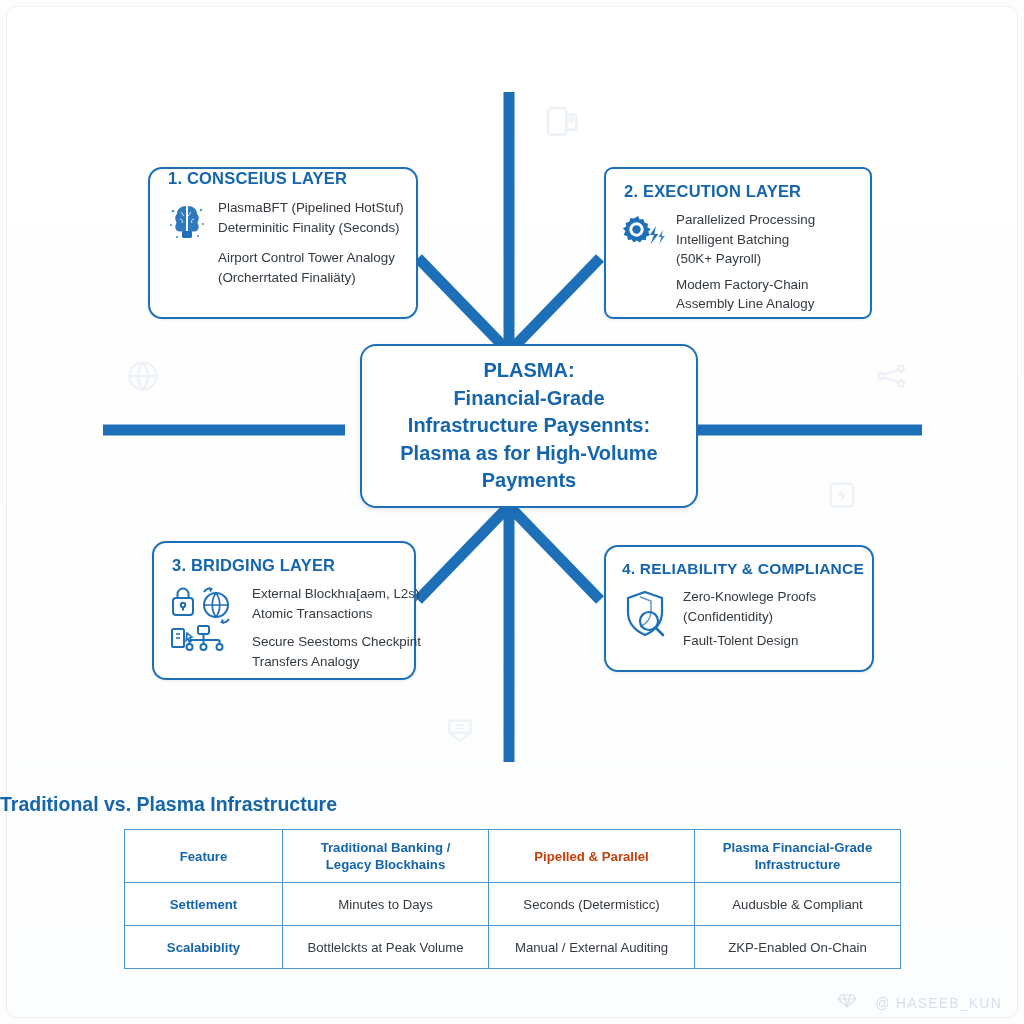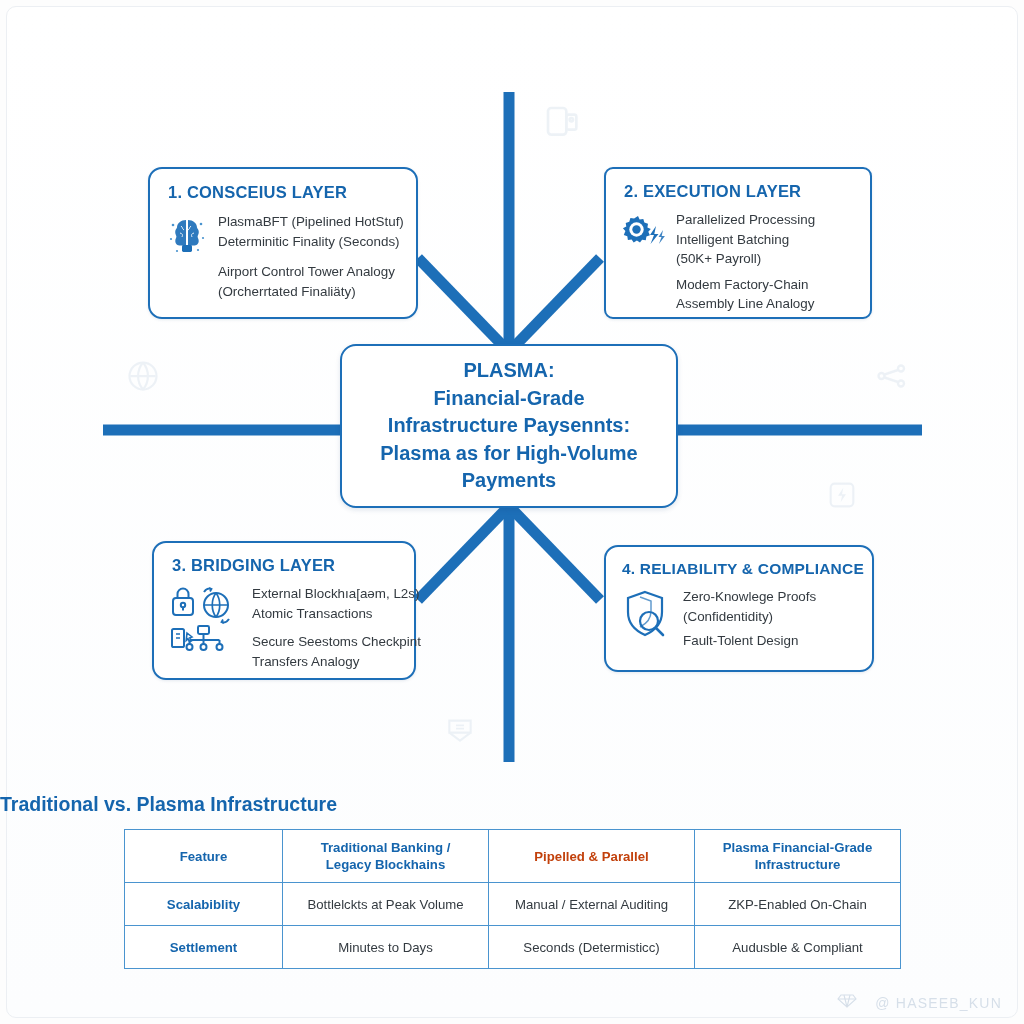--- a/index.html
+++ b/index.html
@@ -56,21 +56,21 @@
     color:#333a40;
     font-size:13.4px;
     line-height:19.5px;
     white-space:nowrap;
   }
   .node-lines .gap{height:11px;}
 
   
   #center{
     position:absolute;
-    left:340px;top:344px;width:338px;height:164px;
+    left:360px;top:344px;width:338px;height:164px;
     background:#ffffff;
     border:2.5px solid #1d6fb8;
     border-radius:16px;
     box-sizing:border-box;
     display:flex;align-items:center;justify-content:center;
     box-shadow:0 2px 5px rgba(20,60,110,.12);
     z-index:5;
   }
   #center-text{
     color:#1565ad;
@@ -174,21 +174,21 @@
   </div>
   <div class="ghost" style="left:444px;top:714px;">
     <svg width="32" height="32" viewBox="0 0 24 24" fill="none" stroke="#dde6ef" stroke-width="1.6">
       <path d="M4 5h16v9H4z"></path>
         <path d="M4 14l8 6 8-6"></path>
       <path d="M9 8.5h6M9 11h6" stroke-width="1.2"></path>
     </svg>
   </div>
 
   <div class="node" style="left:148px;top:167px;width:270px;height:152px;">
-    <div class="node-title" style="margin:14px 0 10px 18px;">1. CONSCEIUS LAYER</div>
+    <div class="node-title" style="margin:0 0 10px 18px;">1. CONSCEIUS LAYER</div>
     <div class="node-body" style="margin-left:14px;">
       <div class="node-icon">
         <svg width="46" height="50" viewBox="0 0 46 50">
           <g fill="#1d6fb8">
             <path d="M22 8c-5 0-9 3.2-9 7.6 0 1-1.8 1.6-1.8 4.4 0 2.2 1.2 3.3 1.2 4.6 0 1.6-1.1 2.4-1.1 4.3 0 2.8 2.3 4.7 5 4.7h5.7z" opacity=".92"></path>
             <path d="M24 8c5 0 9 3.2 9 7.6 0 1 1.8 1.6 1.8 4.4 0 2.2-1.2 3.3-1.2 4.6 0 1.6 1.1 2.4 1.1 4.3 0 2.8-2.3 4.7-5 4.7H24z" opacity=".92"></path>
             <rect x="18" y="33" width="10" height="7" rx="1.4"></rect>
           </g>
           <g stroke="#ffffff" stroke-width="1" fill="none" opacity=".85">
             <path d="M17 14c2 1.5 1 3 3 4M16 21c2.5.6 3 2 2 4M27 14c-2 1.5-1 3-3 4M30 21c-2.5.6-3 2-2 4"></path>
@@ -319,30 +319,30 @@
     <tbody>
       <tr class="head">
         <td>Feature</td>
         <td style="white-space:pre-line">Traditional Banking /
 Legacy Blockhains</td>
         <td class="plain">Pipelled &amp; Parallel</td>
         <td style="white-space:pre-line">Plasma Financial-Grade
 Infrastructure</td>
       </tr>
       <tr class="body">
+        <td class="feat">Settlement</td>
+        <td>Minutes to Days</td>
+        <td>Seconds (Determisticc)</td>
+        <td>Audusble &amp; Compliant</td>
+      </tr>
+      <tr class="body">
         <td class="feat">Scalabiblity</td>
         <td>Bottlelckts at Peak Volume</td>
         <td>Manual / External Auditing</td>
         <td>ZKP-Enabled On-Chain</td>
-      </tr>
-      <tr class="body">
-        <td class="feat">Settlement</td>
-        <td>Minutes to Days</td>
-        <td>Seconds (Determisticc)</td>
-        <td>Audusble &amp; Compliant</td>
       </tr>
     </tbody>
   </table>
 
   <div id="watermark">
     <span>
       <svg width="20" height="16" viewBox="0 0 20 16" fill="none" stroke="#d6dfe9" stroke-width="1.1">
         <path d="M4 2h12l3 4-9 8-9-8z"></path>
           <path d="M1 6h18M7 2l3 12M13 2l-3 12"></path>
       </svg>

